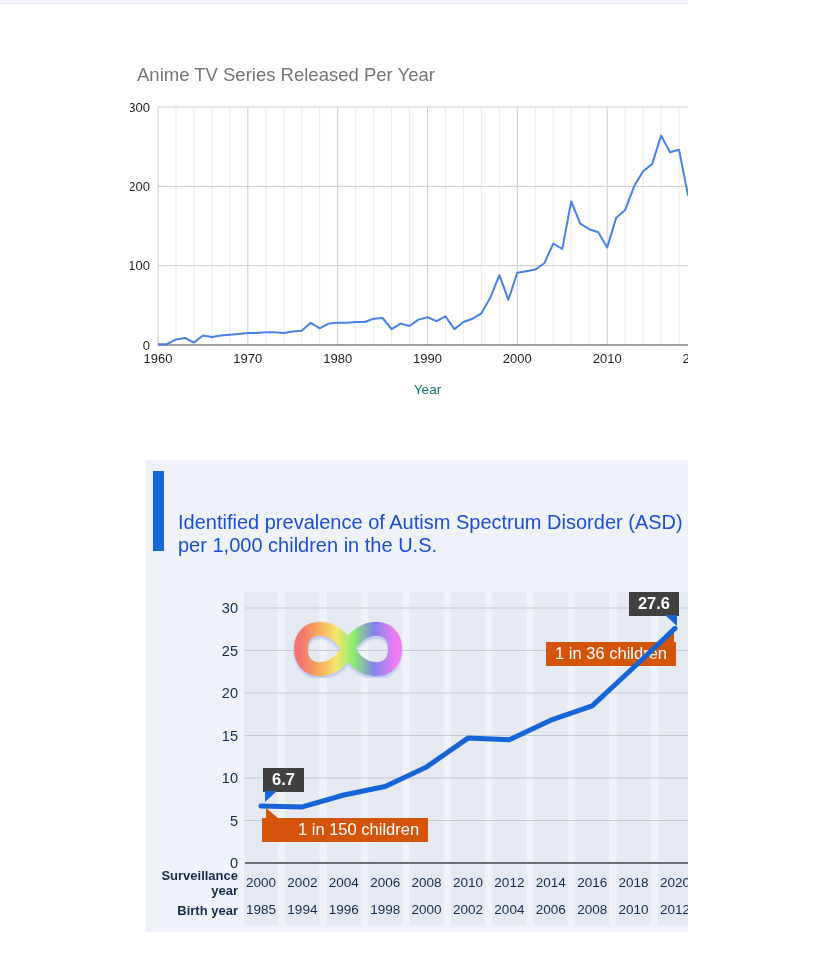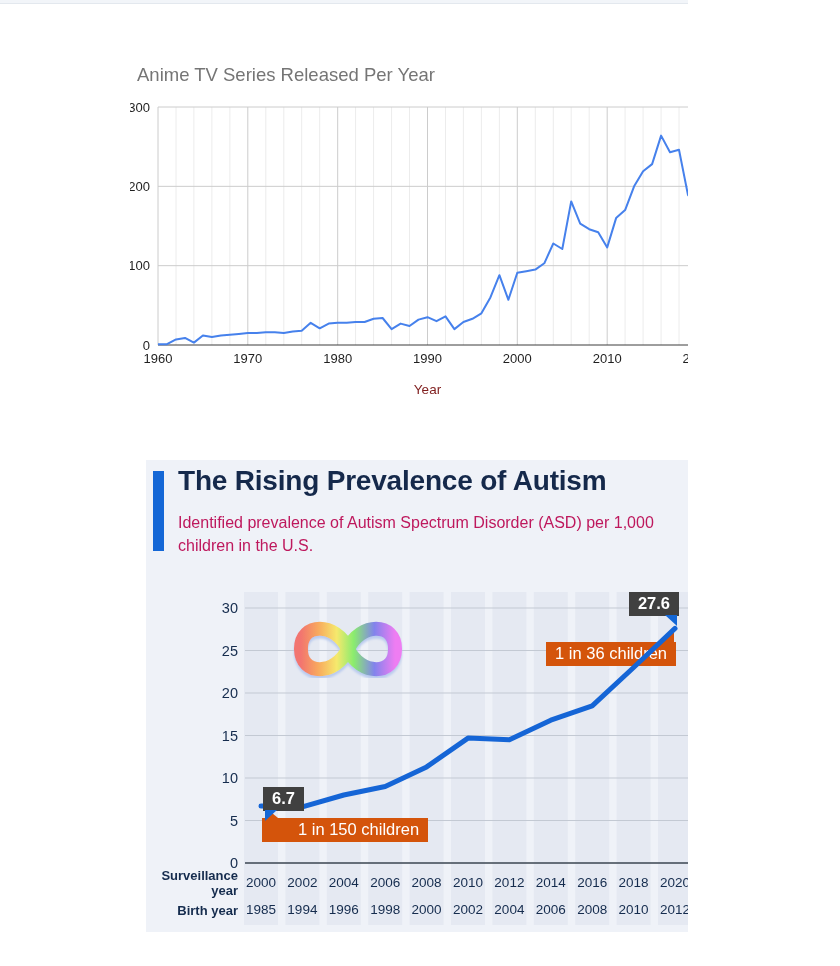--- a/index.html
+++ b/index.html
@@ -5,38 +5,38 @@
   html,body{margin:0;padding:0;background:#ffffff;width:840px;height:966px;
     font-family:"Liberation Sans", sans-serif;}
   .abs{position:absolute;}
   #page{position:relative;width:688px;height:966px;overflow:hidden;background:#fff;}
   
   #top-strip{left:0;top:0;width:840px;height:3px;background:#f2f5f9;border-bottom:1px solid #e3e8ee;}
   
   #anime-title{left:137px;top:64px;font-size:18.5px;color:#757575;white-space:nowrap;}
   #anime-svg{left:130px;top:50px;}
   #anime-svg text.tick{font-family:"Liberation Sans",sans-serif;font-size:13px;fill:#1f1f1f;}
-  #anime-xlabel{left:158px;top:382px;width:539px;text-align:center;font-size:13.5px;color:#7f1d1d;}
+  #anime-xlabel{left:158px;top:382px;width:539px;text-align:center;font-size:13.5px;color:#0f766e;}
   #scroll-strip{left:751px;top:57px;width:5px;height:358px;background:#f0f4f9;}
   
   #autism-card{left:146px;top:460px;width:573px;height:472px;background:#eff2f8;}
   #autism-card *{box-sizing:border-box;}
   #accent-bar{left:7px;top:11px;width:11px;height:80px;background:#1467d6;}
   #autism-title{left:32px;top:5px;font-size:28px;font-weight:700;color:#15294b;letter-spacing:-0.2px;white-space:nowrap;}
-  #autism-subtitle{left:32px;top:51px;width:530px;font-size:16px;line-height:23px;color:#be185d;}
+  #autism-subtitle{left:32px;top:51px;width:530px;font-size:20px;line-height:23px;color:#1d4ed8;}
   #autism-base,#autism-line{left:0;top:0;}
   #autism-base{z-index:1;}
   #autism-line{z-index:3;pointer-events:none;}
   #autism-base text.ytick{font-family:"Liberation Sans",sans-serif;font-size:14.5px;fill:#152c4e;}
   #infinity-icon{left:146px;top:150px;z-index:2;}
   .chip{position:absolute;color:#fff;font-size:16.5px;padding:2px 9px 3px 9px;white-space:nowrap;}
   .chip.blue{background:#404040;font-weight:700;}
   .chip.orange{background:#d4540b;font-weight:400;}
   .ptr{position:absolute;width:0;height:0;}
-  #chip-67{left:117px;top:327px;z-index:4;}
+  #chip-67{left:117px;top:308px;z-index:4;}
   #chip-67 .ptr{left:2px;bottom:-10px;border-top:11px solid #1467d6;border-right:12px solid transparent;}
   #chip-150{left:116px;top:358px;z-index:2;padding-left:36px;}
   #chip-150 .ptr{left:4px;top:-10px;border-bottom:10px solid #d4540b;border-right:12px solid transparent;}
   #chip-276{right:40px;top:132px;z-index:4;}
   #chip-276 .ptr{right:2px;bottom:-10px;border-top:11px solid #1467d6;border-left:12px solid transparent;}
   #chip-136{right:43px;top:182px;z-index:2;}
   #chip-136 .ptr{right:2px;top:-10px;border-bottom:10px solid #d4540b;border-left:12px solid transparent;}
   .rowlab{position:absolute;left:0;width:92px;text-align:right;font-size:13px;font-weight:600;
     color:#152c4e;line-height:15px;z-index:2;}
   #rowlab-surv{top:408px;}
@@ -101,21 +101,20 @@
         <text x="567.0" y="313" text-anchor="middle" class="tick">2020</text>
         <polyline points="28.0,294.2 37.0,294.2 46.0,289.4 55.0,287.9 63.9,292.6 72.9,285.5 81.9,287.1 90.9,285.5 99.9,284.7 108.8,283.9 117.8,283.1 126.8,283.1 135.8,282.3 144.8,282.3 153.8,283.1 162.8,281.5 171.7,280.7 180.7,272.8 189.7,278.3 198.7,273.6 207.7,272.8 216.7,272.8 225.6,272.0 234.6,272.0 243.6,268.8 252.6,268.0 261.6,279.1 270.6,273.6 279.5,276.0 288.5,269.6 297.5,267.2 306.5,271.2 315.5,266.4 324.4,279.1 333.4,272.0 342.4,268.8 351.4,263.3 360.4,247.4 369.4,225.2 378.4,249.8 387.3,222.8 396.3,221.2 405.3,219.6 414.3,213.3 423.3,193.5 432.3,199.0 441.2,151.4 450.2,173.6 459.2,179.2 468.2,182.3 477.2,197.4 486.1,168.1 495.1,160.1 504.1,136.3 513.1,121.3 522.1,114.1 531.1,85.6 540.0,102.2 549.0,99.8 558.0,145.1 567.0,153.0" fill="none" stroke="#4681ec" stroke-width="2" stroke-linejoin="round"></polyline>
       </svg>
     <div id="anime-xlabel" class="abs">Year</div>
     <div id="scroll-strip" class="abs"></div>
   </div>
 
   <div id="autism-card" class="abs">
 
     <div id="accent-bar" class="abs"></div>
-    <div id="autism-title" class="abs">The Rising Prevalence of Autism</div>
     <div id="autism-subtitle" class="abs">Identified prevalence of Autism Spectrum Disorder (ASD) per 1,000 children in the U.S.</div>
 
     <svg id="autism-base" class="abs" width="573" height="472" viewBox="0 0 573 472">
         <rect x="98.0" y="132" width="34" height="333" fill="#e5e9f2"></rect>
         <rect x="139.4" y="132" width="34" height="333" fill="#e5e9f2"></rect>
         <rect x="180.8" y="132" width="34" height="333" fill="#e5e9f2"></rect>
         <rect x="222.2" y="132" width="34" height="333" fill="#e5e9f2"></rect>
         <rect x="263.6" y="132" width="34" height="333" fill="#e5e9f2"></rect>
         <rect x="305.0" y="132" width="34" height="333" fill="#e5e9f2"></rect>
         <rect x="346.4" y="132" width="34" height="333" fill="#e5e9f2"></rect>

